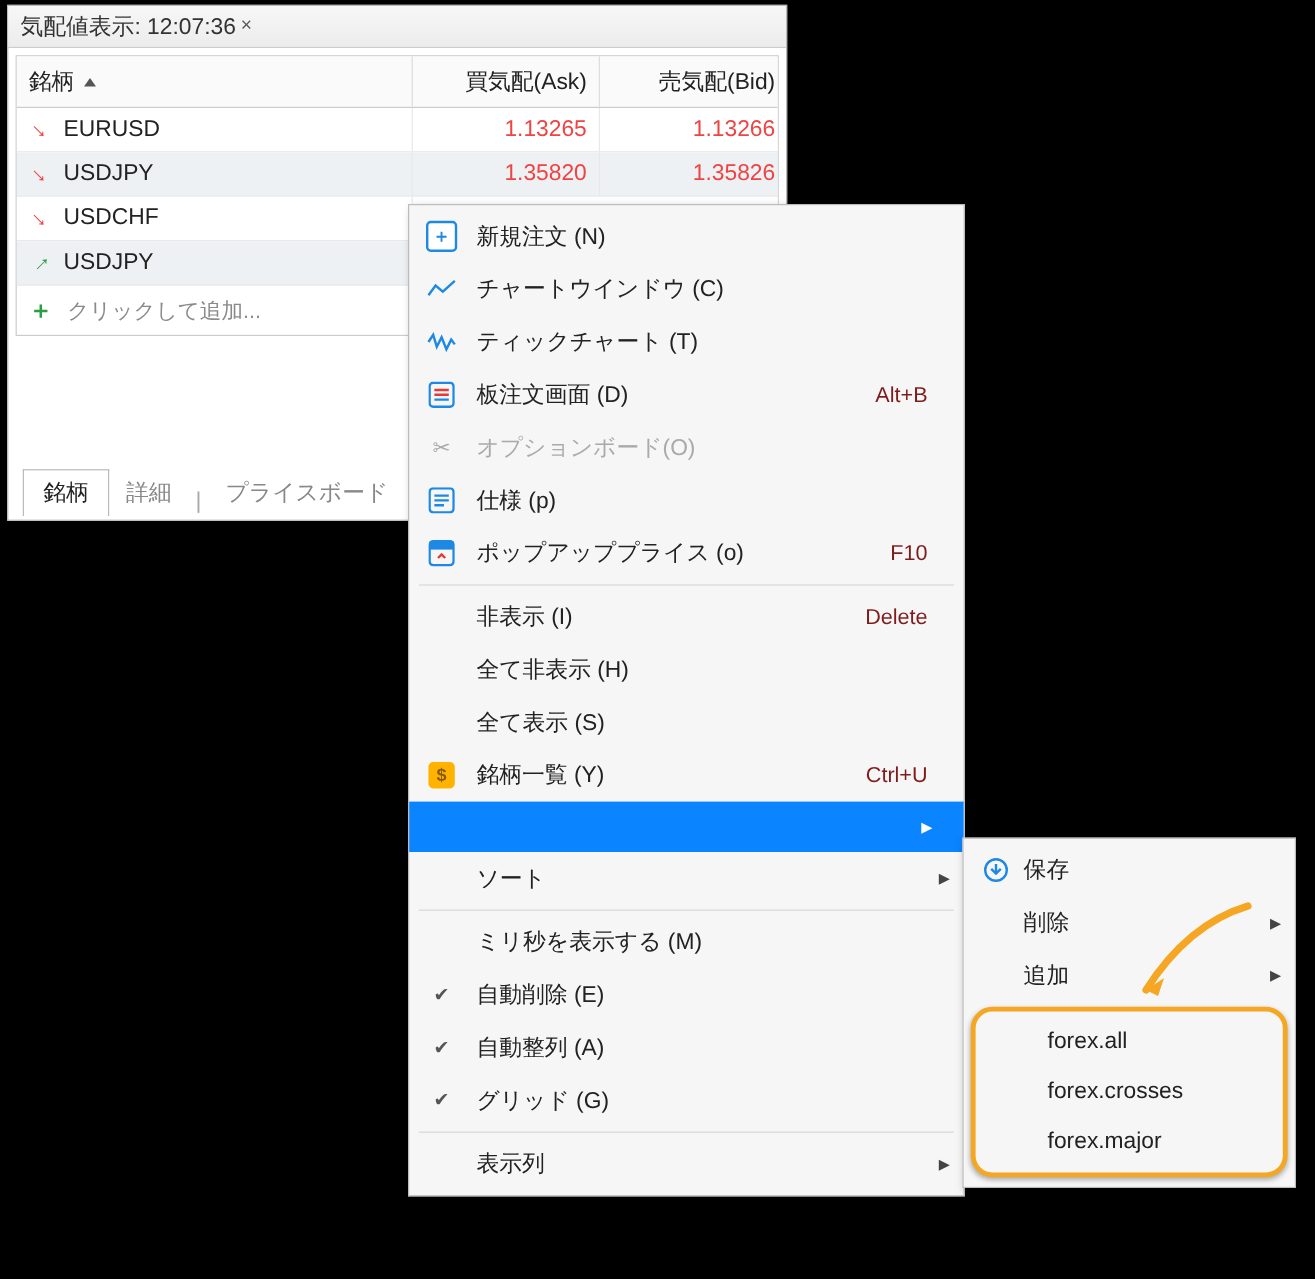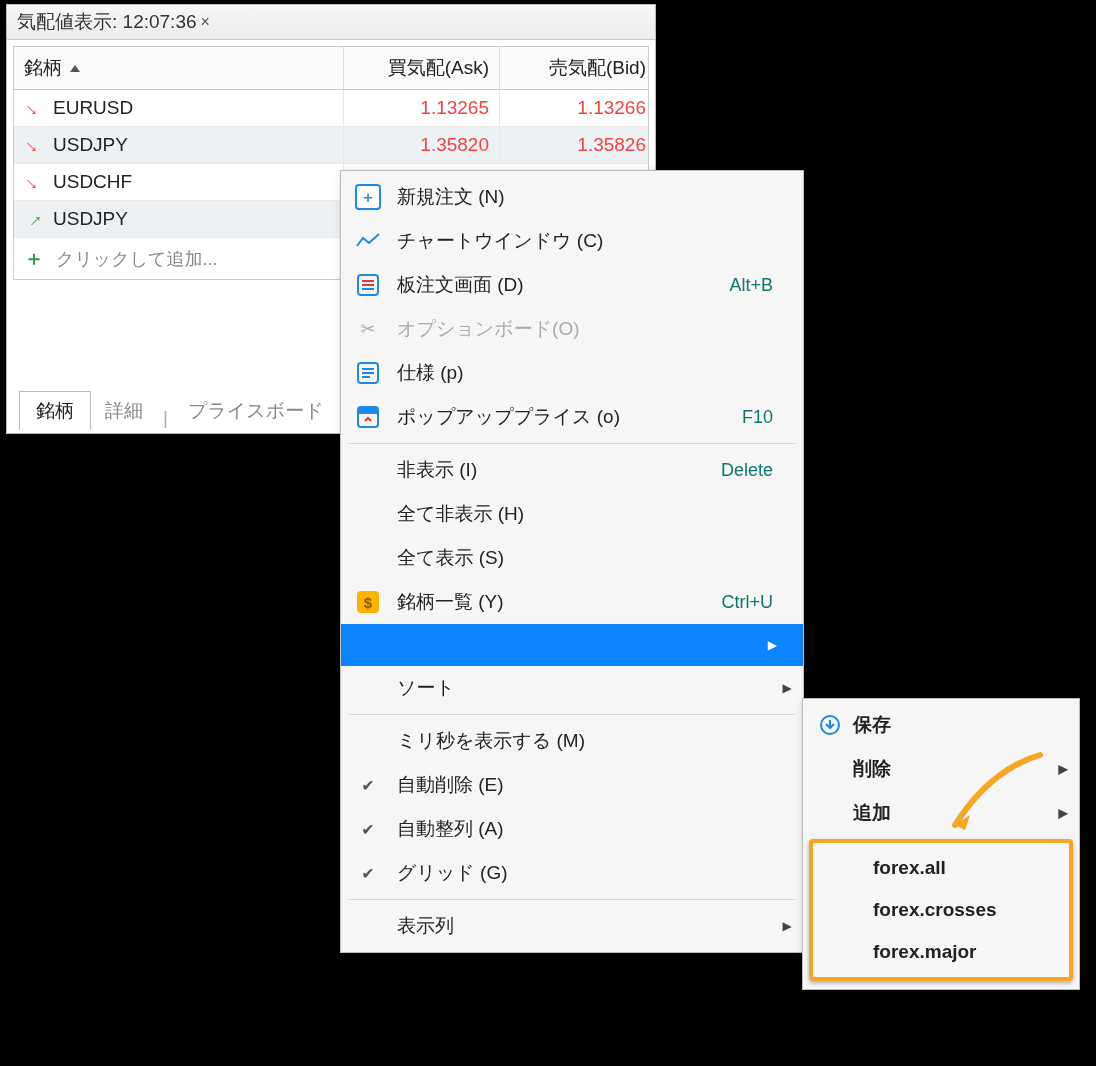--- a/index.html
+++ b/index.html
@@ -152,21 +152,21 @@
   .ctx-item.disabled { color:#aaa; }
   .ctx-item.selected {
     background:#0a84ff;
     color:#fff;
   }
   .ctx-item .ico {
     display:flex; align-items:center; justify-content:center;
     width:30px; height:24px; margin-left:6px;
   }
   .ctx-item .lbl { padding-left: 4px; }
-  .ctx-item .accel { color:#0f766e; padding-right:4px; font-size:18px; }
+  .ctx-item .accel { color:#7f1d1d; padding-right:4px; font-size:18px; }
   .ctx-item .sub-ind { font-size:12px; color:#444; text-align:center; }
   .ctx-item.selected .sub-ind { color:#fff; }
   .ctx-sep {
     height:1px; background:#d8d8d8; margin:4px 8px;
   }
   .check-ico { color:#555; font-size:16px; }
 
   
   .icon-box {
     width:22px; height:22px;
@@ -198,32 +198,31 @@
   
   .subctx {
     position:absolute;
     left: 802px;
     top: 698px;
     width: 276px;
     background:#f6f6f6;
     border:1px solid #bcbcbc;
     box-shadow: 3px 3px 8px rgba(0,0,0,0.35);
     padding:4px 0;
-    font-weight:bold;
   }
   .subctx .ctx-item { grid-template-columns: 40px 1fr 20px; }
   .icon-disk {
     width:22px; height:22px;
   }
   .icon-disk svg { width:22px; height:22px; }
 
   
   .hl-box {
     border:4px solid #f5a623;
-    border-radius:4px;
+    border-radius:18px;
     box-shadow: 0 2px 4px rgba(0,0,0,0.3);
     padding: 4px 0;
     margin:4px 6px;
     background:#f6f6f6;
   }
   .hl-box .ctx-item { grid-template-columns: 50px 1fr 10px; }
 
   
   .annot-arrow {
     position:absolute;
@@ -325,20 +324,30 @@
     <span class="ico icon-chart">
       <svg viewBox="0 0 24 18">
           <polyline points="1,14 7,6 13,11 23,2" fill="none" stroke="#1e88e5" stroke-width="2"></polyline>
         </svg>
     </span>
     <span class="lbl">チャートウインドウ (C)</span>
       <span></span>
       <span></span>
   </div>
 
+  <div class="ctx-item">
+    <span class="ico icon-tick">
+      <svg viewBox="0 0 24 18">
+          <polyline points="1,9 5,3 8,13 12,5 16,15 20,7 23,11" fill="none" stroke="#1e88e5" stroke-width="2"></polyline>
+        </svg>
+    </span>
+    <span class="lbl">ティックチャート (T)</span>
+      <span></span>
+      <span></span>
+  </div>
 
   <div class="ctx-item">
     <span class="ico icon-depth">
       <svg viewBox="0 0 22 22">
         <rect x="1" y="1" width="20" height="20" rx="3" fill="none" stroke="#1e88e5" stroke-width="2"></rect>
         <line x1="5" y1="7" x2="17" y2="7" stroke="#e53935" stroke-width="2"></line>
         <line x1="5" y1="11" x2="17" y2="11" stroke="#e53935" stroke-width="2"></line>
         <line x1="5" y1="15" x2="17" y2="15" stroke="#1e88e5" stroke-width="2"></line>
       </svg>
     </span>

